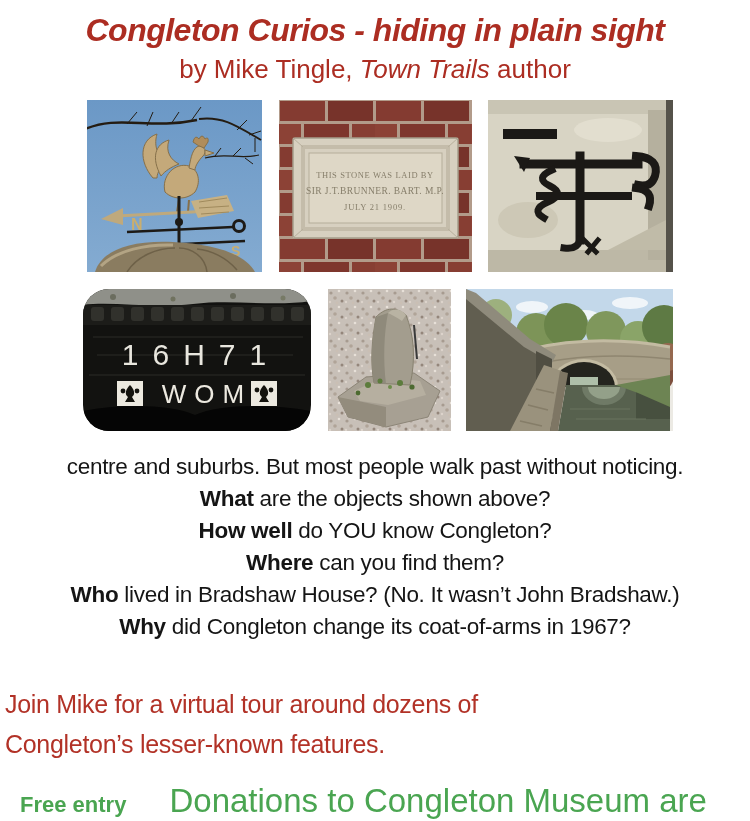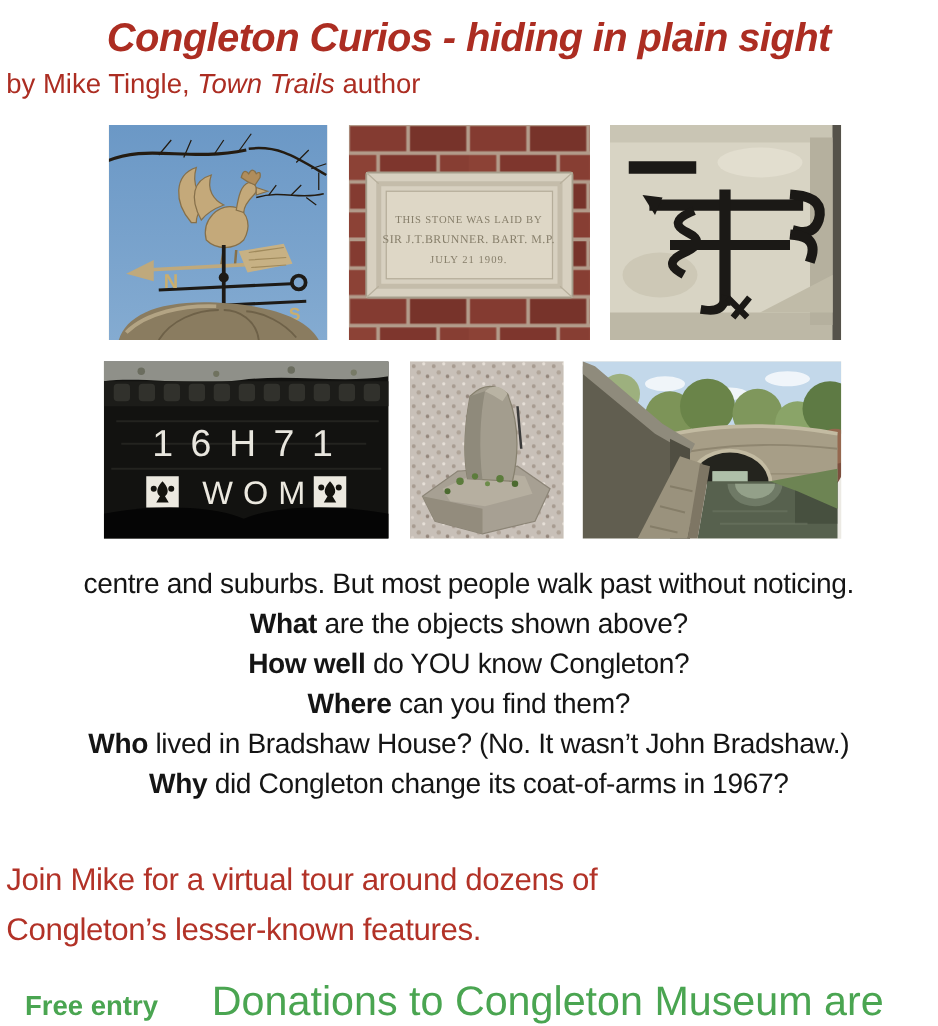--- a/index.html
+++ b/index.html
@@ -6,30 +6,30 @@
   .page{
     position:relative;width:740px;height:821px;background:#ffffff;
     font-family:"Liberation Sans", sans-serif;overflow:hidden;margin:0 auto;text-decoration:underline;
   }
   .title{
     position:absolute;top:12px;left:0;right:0;text-align:center;
     font-size:32px;font-weight:bold;font-style:italic;color:#ac2d22;
     letter-spacing:-0.5px;
   }
   .byline{
-    position:absolute;top:54px;left:0;right:0;text-align:left;
-    font-size:22px;color:#ac2d22;
+    position:absolute;top:54px;left:0;right:0;text-align:center;
+    font-size:26px;color:#ac2d22;
   }
   .byline .it{font-style:italic;}
   .photo{position:absolute;overflow:hidden;background:#eceae4;}
   .photo svg{display:block;}
   #p1{left:82px;top:100px;width:175px;height:172px;}
   #p2{left:274px;top:100px;width:193px;height:172px;}
   #p3{left:483px;top:100px;width:185px;height:172px;}
-  #p4{left:78px;top:289px;width:228px;height:142px;}
+  #p4{left:78px;top:289px;width:228px;height:142px;border-radius:26px;}
   #p5{left:323px;top:289px;width:123px;height:142px;}
   #p6{left:461px;top:289px;width:207px;height:142px;}
   .bodytext{
     position:absolute;top:451px;left:0;right:0;text-align:center;
     font-size:22.5px;line-height:32px;color:#151515;letter-spacing:-0.3px;
   }
   .bodytext b{font-weight:bold;}
   .cta{
     position:absolute;top:684px;left:0;right:0;text-align:left;
     font-size:25px;line-height:40px;color:#b23227;letter-spacing:-0.3px;

